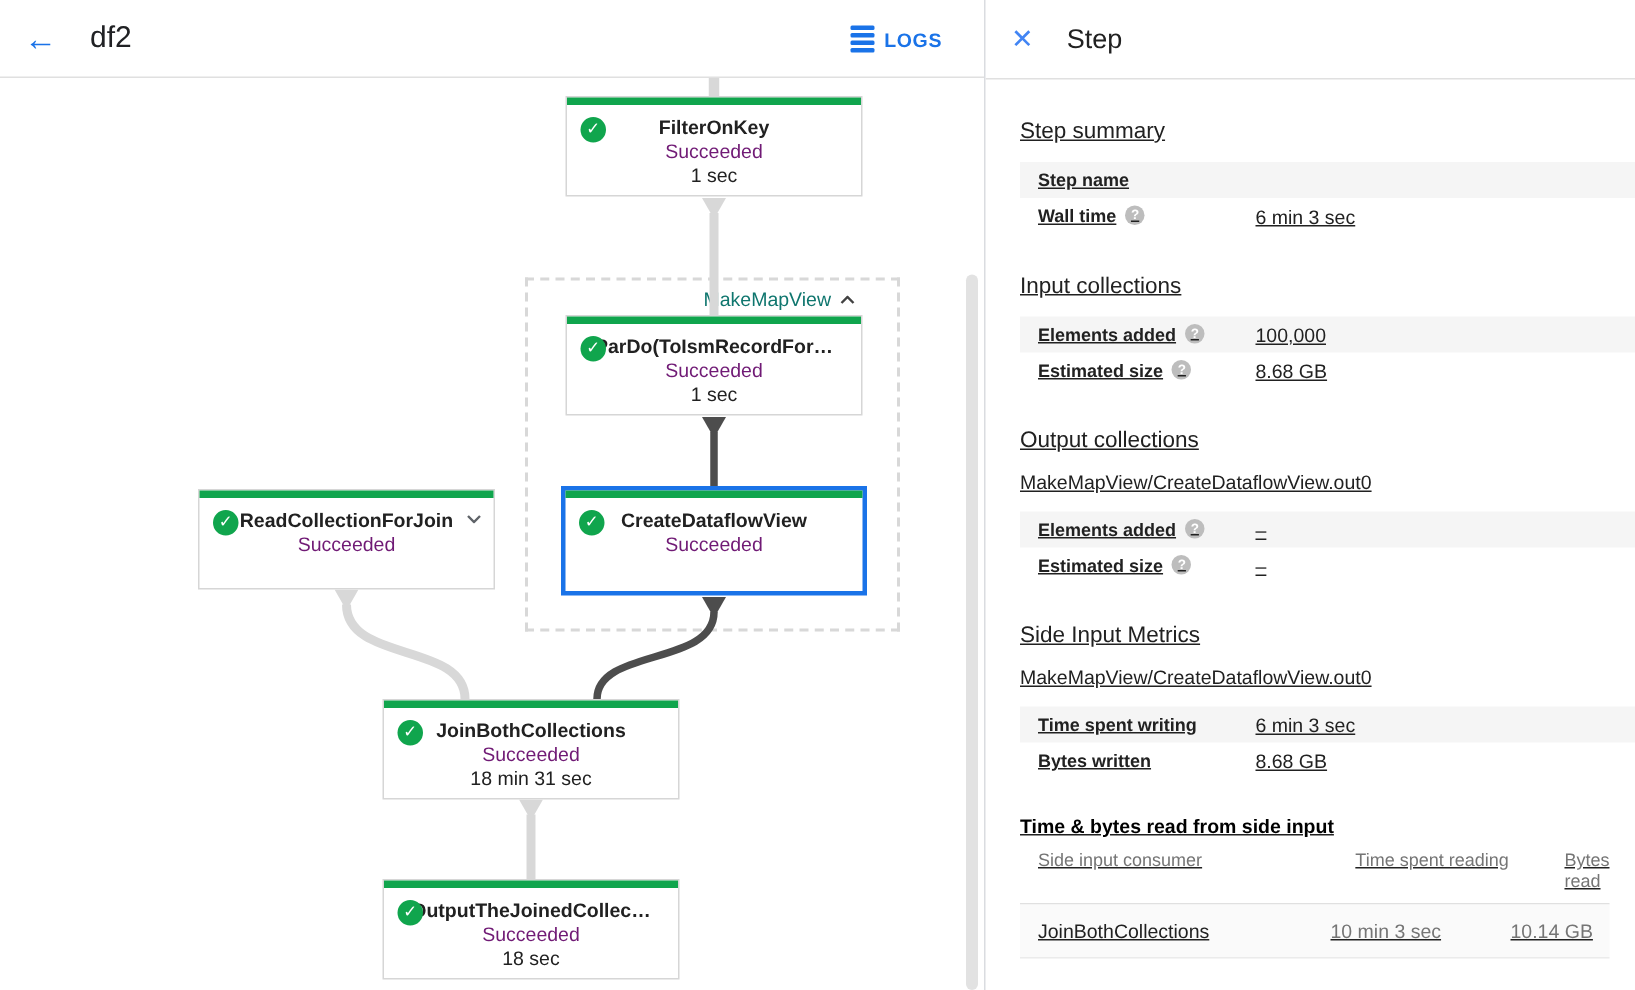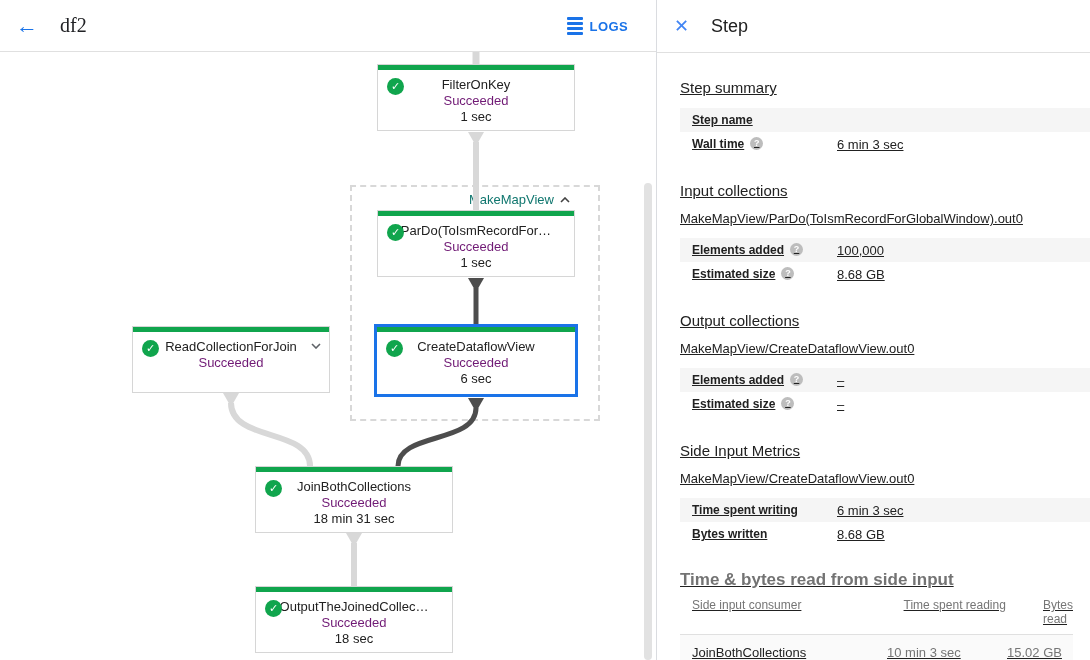--- a/index.html
+++ b/index.html
@@ -8,21 +8,21 @@
     font-family:"Liberation Sans","DejaVu Sans",sans-serif;
     background:#fff;color:#212121;
   }
   
   .topbar{
     position:absolute;left:0;top:0;width:656px;height:52px;
     border-bottom:1px solid #e0e0e0;background:#fff;display:flex;align-items:center;
     box-sizing:border-box;z-index:5;
   }
   .back{font-size:22px;color:#1a73e8;margin-left:16px;cursor:pointer;line-height:1;}
-  .job-title{font-size:20px;color:#202124;margin-left:22px;font-family:Liberation Serif, serif;}
+  .job-title{font-size:20px;color:#202124;margin-left:22px;}
   .logs-btn{
     position:absolute;right:28px;top:0;height:52px;display:flex;align-items:center;gap:7px;
     color:#1a73e8;font-weight:bold;font-size:13px;letter-spacing:.4px;cursor:pointer;
   }
   .logs-icon{display:flex;flex-direction:column;gap:2px;}
   .logs-icon span{display:block;width:16px;height:3px;background:#1a73e8;border-radius:1px;}
   
   .graph{position:absolute;left:0;top:52px;width:656px;height:608px;background:#fff;}
   .edges{position:absolute;left:0;top:0;z-index:1;}
   .group-box{
@@ -31,21 +31,21 @@
   }
   .group-label{
     position:absolute;top:5px;right:28px;font-size:13px;color:#0f766e;
     display:flex;align-items:center;gap:6px;cursor:pointer;
   }
   .node{
     position:absolute;width:198px;height:67px;background:#fff;
     border:1px solid #d6d6d6;box-sizing:border-box;z-index:2;text-align:center;
   }
   .node .bar{height:5px;background:#10a54d;}
-  .node .title{font-size:13px;font-weight:normal;color:#212121;margin-top:6px;line-height:17px;}
+  .node .title{font-size:13px;font-weight:bold;color:#212121;margin-top:6px;line-height:17px;}
   .node .status{font-size:13px;color:#701a75;line-height:16px;}
   .node .time{font-size:13px;color:#212121;line-height:16px;}
   .check{
     position:absolute;left:9px;top:13px;width:17px;height:17px;border-radius:50%;
     background:#10a54d;color:#fff;font-size:11px;font-weight:bold;line-height:17px;text-align:center;
   }
   .n-filter{left:377px;top:12px;}
   .n-pardo{left:377px;top:158px;}
   .n-read{left:132px;top:274px;}
   .n-create{left:374px;top:272px;border:3px solid #1a73e8;width:204px;height:73px;}
@@ -71,21 +71,21 @@
   .sec-subtitle{font-size:13px;color:#212121;margin:0 0 12px 0;}
   .kv-rows{margin-left:0;}
   .kv{display:flex;align-items:center;height:24px;padding-left:12px;font-size:13px;}
   .kv:nth-child(odd){background:#f5f5f5;}
   .kv .k{width:145px;font-size:12px;font-weight:bold;color:#212121;display:flex;align-items:flex-start;gap:6px;}
   .kv .v{color:#212121;}
   .help{
     display:inline-block;width:13px;height:13px;border-radius:50%;background:#bdbdbd;color:#fff;
     font-size:9px;font-weight:bold;line-height:13px;text-align:center;cursor:pointer;flex:none;
   }
-  .tbl-heading{font-size:17px;font-weight:bold;color:#737373;margin:24px 0 0 0;}
+  .tbl-heading{font-size:13px;font-weight:bold;color:#000000;margin:24px 0 0 0;}
   .si-table{margin-right:17px;}
   .si-hrow{display:flex;border-bottom:1px solid #e0e0e0;padding:8px 0 8px 12px;font-size:12px;color:#757575;gap:24px;}
   .si-row{display:flex;border-bottom:1px solid #ebebeb;padding:10px 0 10px 12px;font-size:13px;background:#fafafa;}
   .si-c1{width:195px;}
   .si-c2{width:120px;}
   .si-c3{flex:1;}
   .si-row .si-c1{color:#212121;}
   .si-row .si-c2,.si-row .si-c3{color:#757575;}
   svg.chev{display:block;}
 </style>
@@ -163,21 +163,20 @@
     </span>
     <div class="title">ReadCollectionForJoin</div>
     <div class="status">Succeeded</div>
   </div>
 
   <div class="node n-create">
     <div class="bar"></div>
     <span class="check">✓</span>
     <div class="title">CreateDataflowView</div>
     <div class="status">Succeeded</div>
-    <div class="time">6 sec</div>
   </div>
 
   <div class="node n-join">
     <div class="bar"></div>
     <span class="check">✓</span>
     <div class="title">JoinBothCollections</div>
     <div class="status">Succeeded</div>
     <div class="time">18 min 31 sec</div>
   </div>
 
@@ -210,21 +209,20 @@
       <div class="kv">
         <span class="k">
             <span>Wall time</span>
             <span class="help">?</span>
           </span>
         <span class="v">6 min 3 sec</span>
       </div>
     </div>
 
     <div class="sec-heading">Input collections</div>
-    <div class="sec-subtitle">MakeMapView/ParDo(ToIsmRecordForGlobalWindow).out0</div>
     <div class="kv-rows">
       <div class="kv">
         <span class="k">
             <span>Elements added</span>
             <span class="help">?</span>
           </span>
         <span class="v">100,000</span>
       </div>
       <div class="kv">
         <span class="k">
@@ -274,17 +272,17 @@
     <div class="tbl-heading">Time &amp; bytes read from side input</div>
     <div class="si-table">
       <div class="si-hrow">
         <span class="si-c1">Side input consumer</span>
         <span class="si-c2">Time spent reading</span>
         <span class="si-c3">Bytes read</span>
       </div>
       <div class="si-row">
         <span class="si-c1">JoinBothCollections</span>
         <span class="si-c2">10 min 3 sec</span>
-        <span class="si-c3">15.02 GB</span>
+        <span class="si-c3">10.14 GB</span>
       </div>
     </div>
   </div>
 </div>
 
 </body></html>

